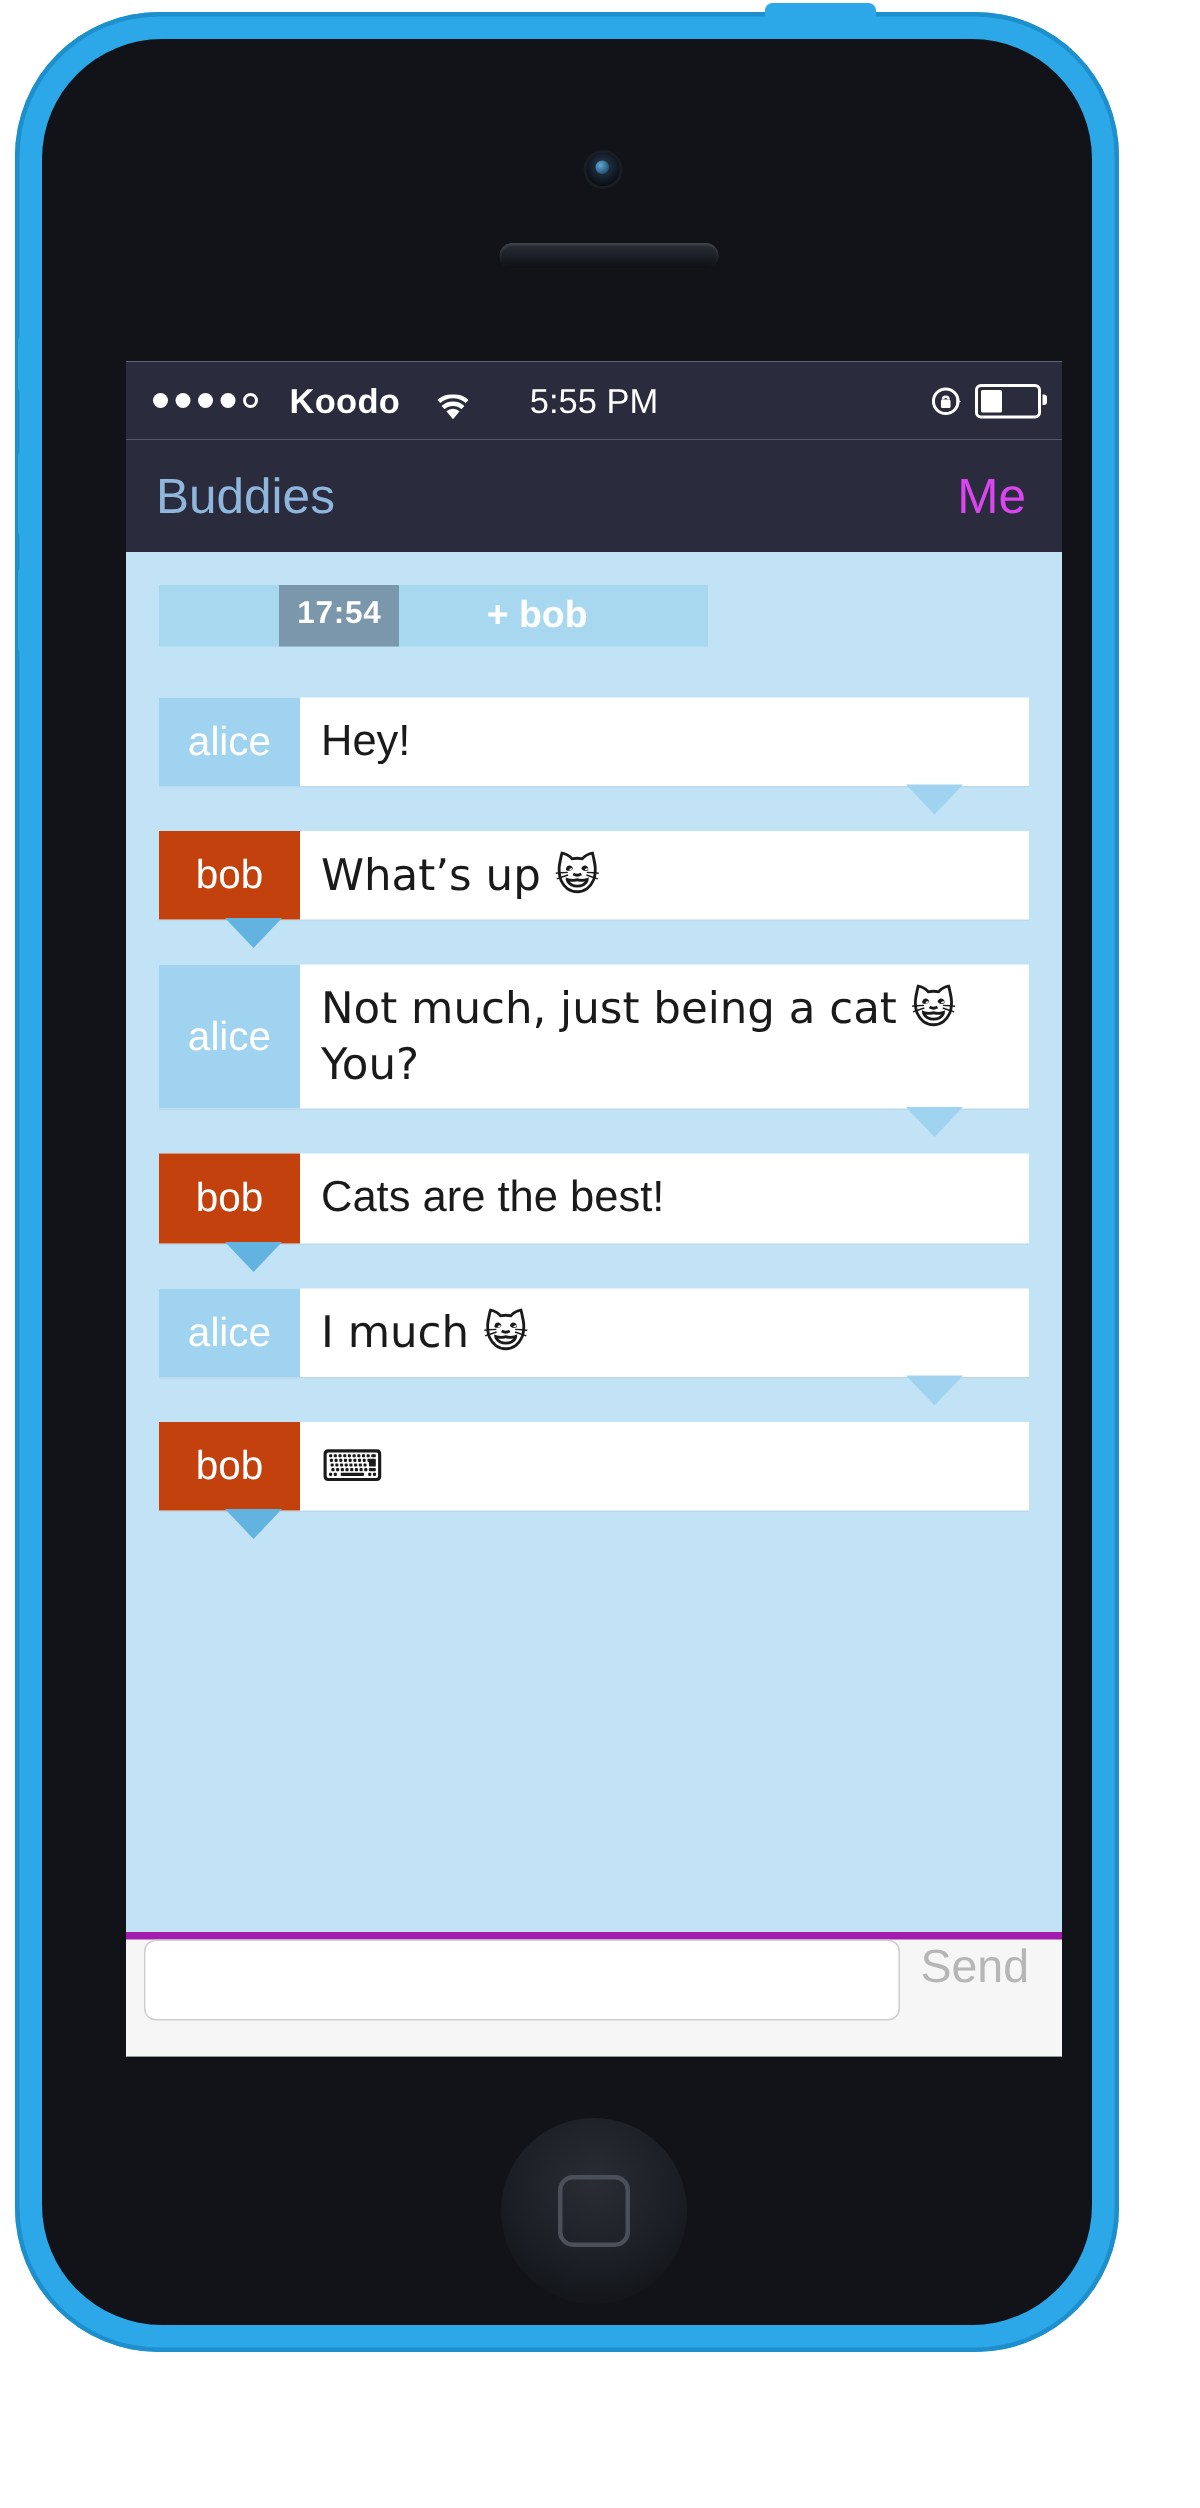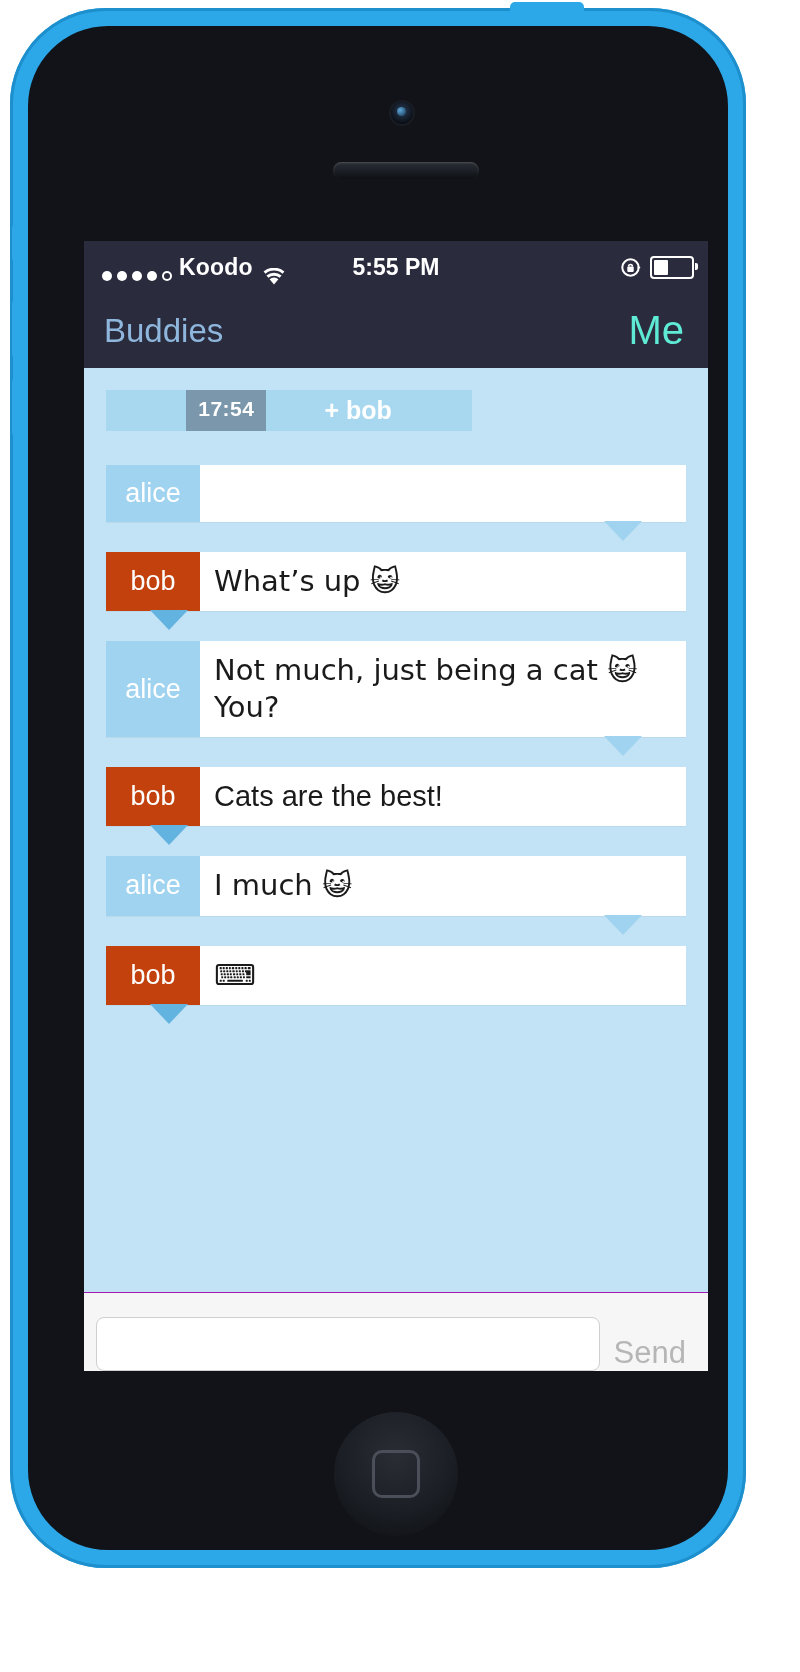--- a/index.html
+++ b/index.html
@@ -27,38 +27,38 @@
   #speaker{position:absolute;left:305px;top:136px;width:146px;height:17px;border-radius:9px;
           background:linear-gradient(180deg,#2b2f36 0%,#1b1e24 55%,#0d0f13 100%);
           box-shadow:inset 0 1px 2px rgba(255,255,255,.16);}
 
   
   #screen{position:absolute;left:56px;top:215px;width:624px;height:1130px;background:#cfe7f7;overflow:hidden;}
 
   
   #statusbar{height:52px;background:#2a2b3d;color:#ffffff;display:flex;align-items:center;
              position:relative;font-size:23px;font-weight:bold;}
-  #status-left{position:absolute;left:18px;display:flex;align-items:flex-end;gap:7px;}
+  #status-left{position:absolute;left:18px;display:flex;align-items:center;gap:21px;}
   .dots{display:flex;align-items:center;gap:5px;}
   .dot{width:10px;height:10px;border-radius:50%;background:#ffffff;}
   .dot.hollow{background:transparent;box-shadow:inset 0 0 0 2px #ffffff;}
   #carrier{font-size:23px;font-weight:bold;letter-spacing:.2px;}
   .wifi{position:relative;width:22px;height:17px;margin-left:3px;}
-  #status-center{position:absolute;left:0;right:0;text-align:center;font-size:23px;font-weight:bold;}
+  #status-center{position:absolute;left:0;right:0;text-align:center;font-size:23px;font-weight:normal;}
   #status-right{position:absolute;right:14px;display:flex;align-items:center;gap:9px;}
   .rotlock{width:21px;height:21px;}
   .battery{position:relative;width:40px;height:19px;border:2px solid #ffffff;border-radius:4px;}
   .battery .fill{position:absolute;left:2px;top:2px;bottom:2px;width:14px;background:#ffffff;border-radius:1px;}
   .battery .cap{position:absolute;right:-6px;top:5px;width:3px;height:7px;background:#ffffff;border-radius:0 2px 2px 0;}
 
   
   #navbar{height:75px;background:#2a2b3d;display:flex;align-items:center;position:relative;}
   #nav-left{position:absolute;left:20px;color:#8fb7dd;font-size:33px;}
   #nav-title{position:absolute;left:0;right:0;text-align:center;color:#ffffff;font-size:35px;font-weight:bold;}
-  #nav-right{position:absolute;right:24px;color:#5eead4;font-size:40px;}
+  #nav-right{position:absolute;right:24px;color:#d946ef;font-size:33px;}
 
   
   #convo{position:absolute;left:0;right:0;top:127px;bottom:78px;background:#c2e2f5;
          padding:22px 0 0 0;overflow:hidden;}
   .row{position:relative;margin:0 0 30px 0;padding:0 22px 0 22px;}
 
   
   .joinrow{position:relative;margin:0 0 34px 0;padding:0 22px;}
   .joinbar{display:flex;align-items:stretch;width:366px;background:#a8d8f0;justify-content:center;}
   .jointime{background:#7b97ab;color:#ffffff;font-size:21px;font-weight:bold;
@@ -75,21 +75,21 @@
   .body{flex:1 1 auto;color:#1a1a1a;font-size:29px;line-height:1.28;
         padding:11px 14px 11px 14px;word-wrap:break-word;}
   .tail{position:absolute;bottom:-19px;width:0;height:0;
         border-left:19px solid transparent;border-right:19px solid transparent;}
   .tail.left{left:44px;border-top:20px solid #63b3e0;}
   .tail.right{right:44px;border-top:20px solid #9fd3ef;}
   .emoji{font-family:"DejaVu Sans",sans-serif;}
 
   
   #inputbar{position:absolute;left:0;right:0;bottom:0;height:78px;background:#f6f6f6;
-            border-top:1px solid #a21caf;display:flex;align-items:flex-end;padding:0 12px;gap:8px;}
+            border-top:5px solid #a21caf;display:flex;align-items:flex-start;padding:0 12px;gap:8px;}
   #msg-input{flex:1 1 auto;height:52px;background:#ffffff;border:1px solid #cfcfcf;
              border-radius:8px;padding:0 14px;font-size:26px;color:#333;outline:none;
              font-family:"Liberation Sans",sans-serif;}
   #send-btn{flex:0 0 auto;color:#b6b6b6;font-size:31px;padding:0 10px 0 6px;
             background:transparent;border:none;font-family:"Liberation Sans",sans-serif;}
 
   
   #home{position:absolute;left:306px;top:1386px;width:124px;height:124px;border-radius:50%;
         background:radial-gradient(circle at 50% 35%,#2a2d34 0%,#1b1e24 55%,#0c0e12 100%);}
   #home-sq{position:absolute;left:38px;top:38px;width:48px;height:48px;border-radius:10px;
@@ -157,20 +157,21 @@
         <div class="joinrow">
           <div class="joinbar">
             <span class="jointime">17:54</span>
             <span class="jointext">+ bob</span>
           </div>
         </div>
 
         <div class="row">
           <div class="msg">
             <div class="who alice">alice</div>
+            <div class="body">Hey!</div>
             <div class="tail right"></div>
           </div>
         </div>
 
         <div class="row">
           <div class="msg">
             <div class="who bob">bob</div>
             <div class="body emoji">What’s up 😺</div>
             <div class="tail left"></div>
           </div>

